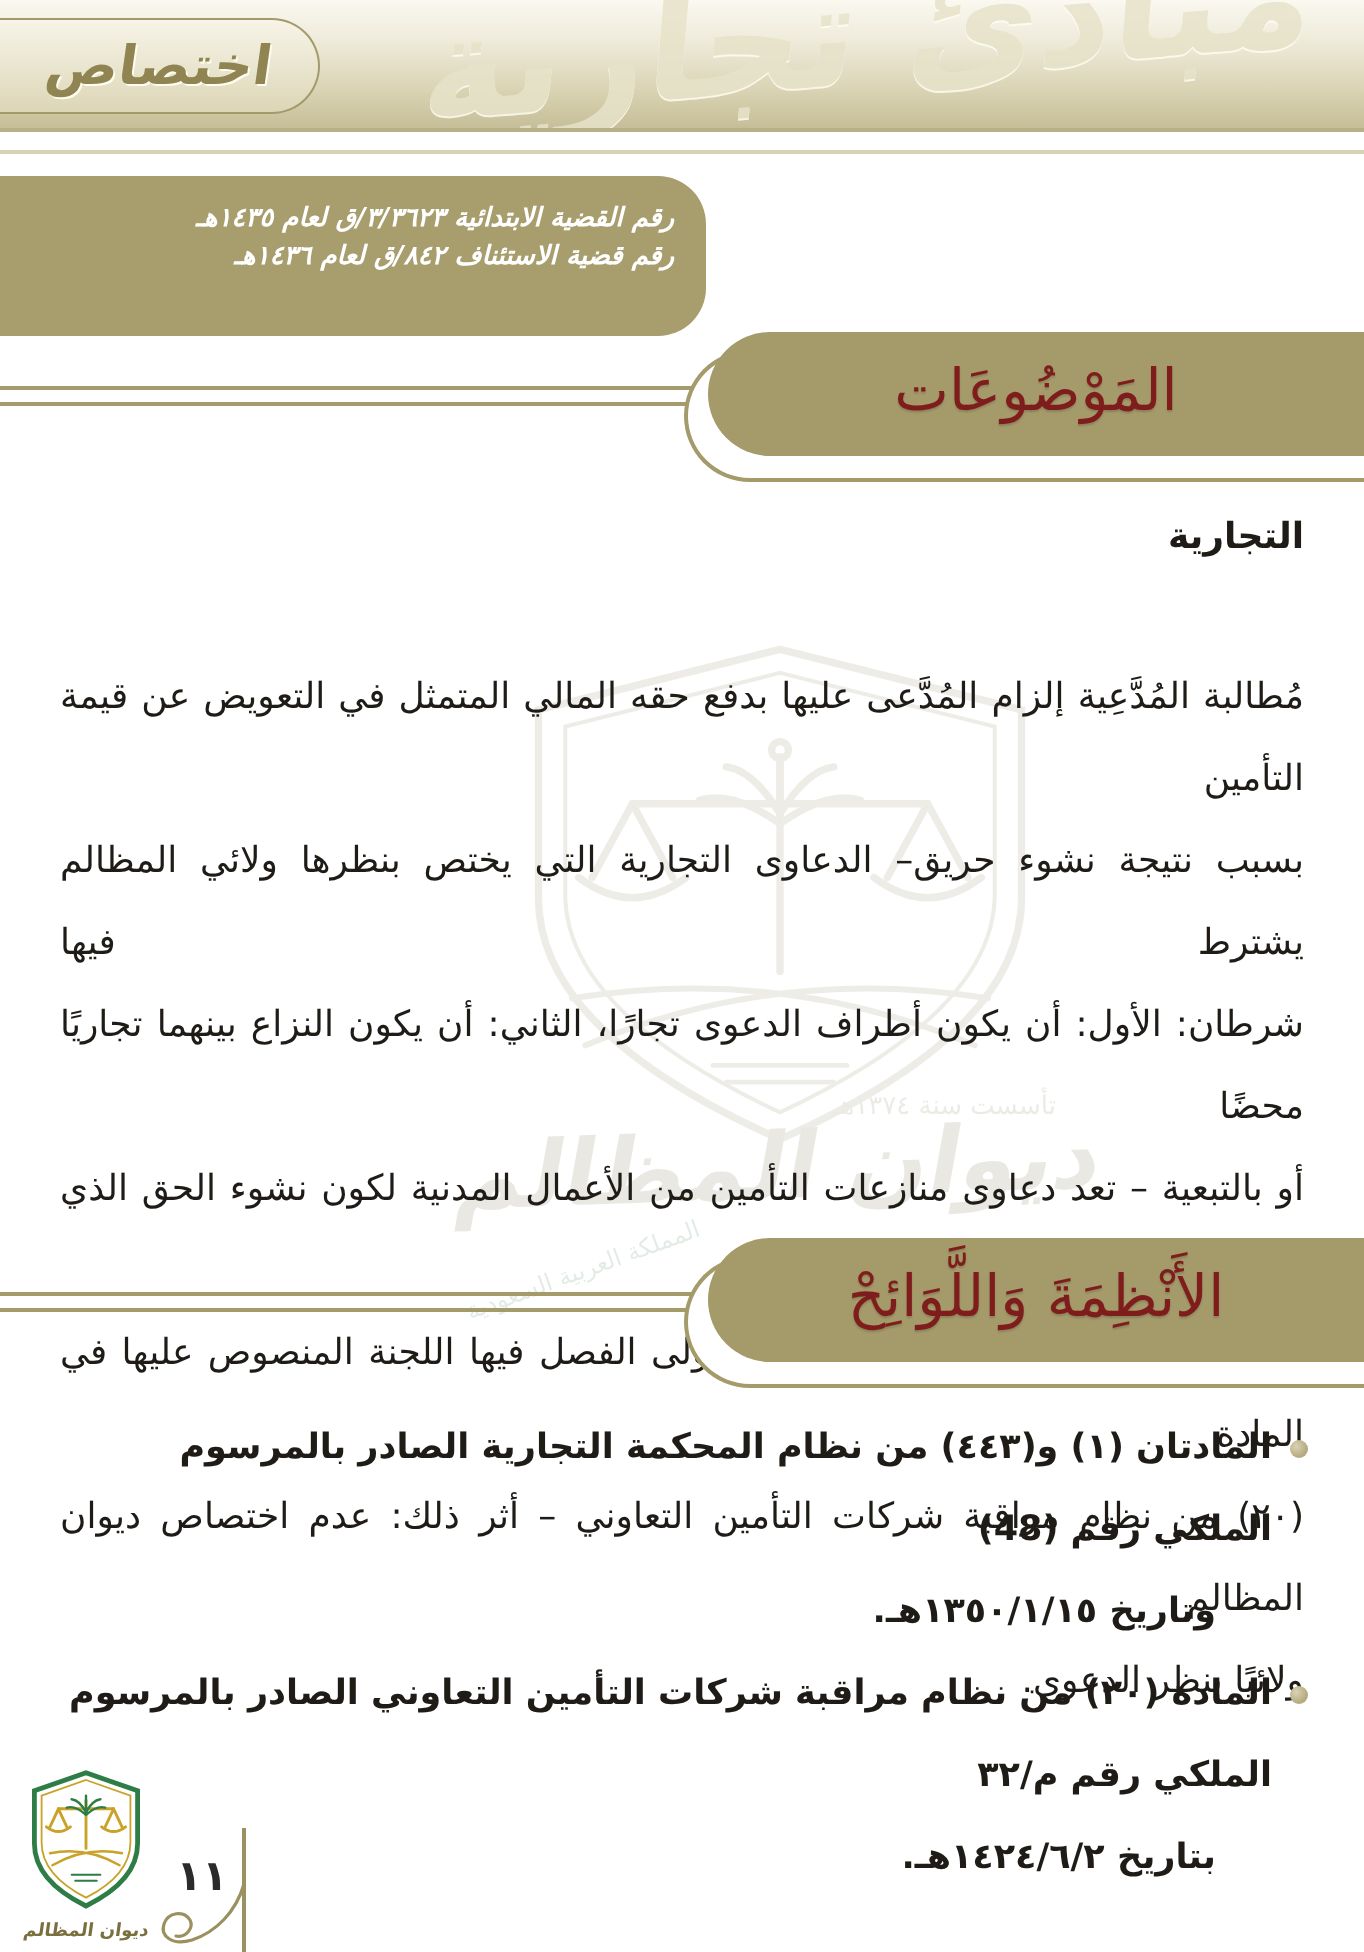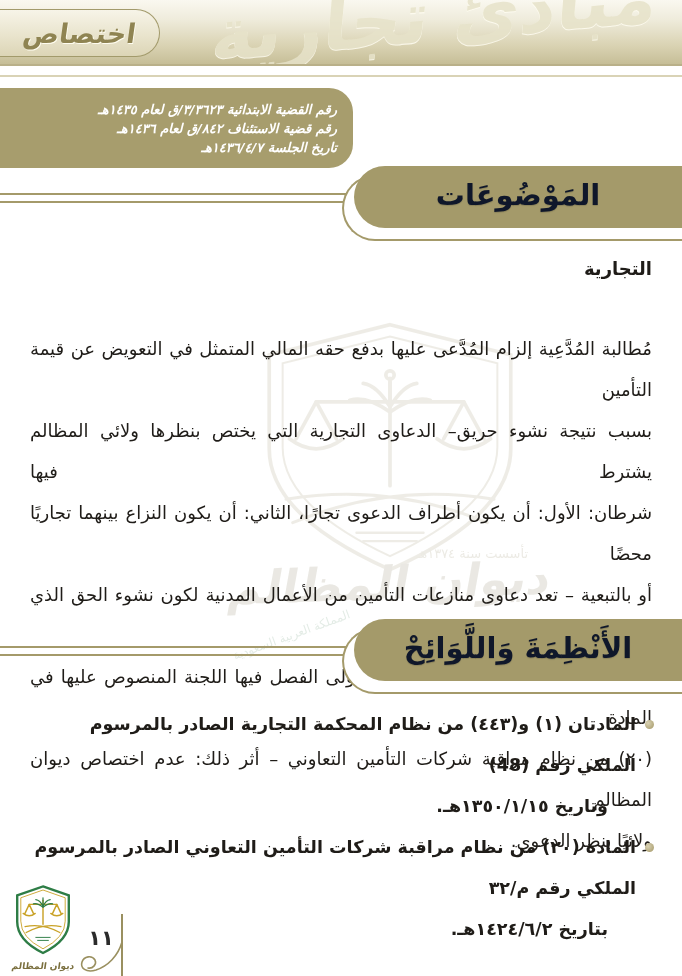--- a/index.html
+++ b/index.html
@@ -38,21 +38,21 @@
   .case-line{line-height:19px;text-align:right;white-space:nowrap;}
 
   
   .band{position:absolute;left:0;width:682px;height:78px;z-index:3;}
   .band .dbl{position:absolute;left:0;top:27px;width:356px;height:10px;
     border-top:2.5px solid var(--olive);border-bottom:2.5px solid var(--olive);}
   .band .echo{position:absolute;left:342px;top:9px;right:-4px;height:66px;
     border:2px solid var(--olive);border-right:none;border-radius:34px 0 0 34px;background:#fff;}
   .band .fill{position:absolute;left:354px;top:0;right:0;height:62px;background:var(--olive);
     border-radius:31px 0 0 31px;display:flex;align-items:center;justify-content:center;}
-  .band .fill .title{color:#0f172a;font-weight:bold;font-size:29px;padding-bottom:4px;
+  .band .fill .title{color:#7f1d1d;font-weight:normal;font-size:29px;padding-bottom:4px;
     direction:rtl;white-space:nowrap;text-shadow:0 1px 1px rgba(0,0,0,.15);}
   .band-topics{top:166px;}
   .band-regs{top:619px;}
 
   
   .textblock{position:absolute;left:30px;right:30px;direction:rtl;color:var(--ink);z-index:2;}
   .ln{line-height:41px;font-size:18px;}
   .just{text-align:justify;text-align-last:justify;}
   .end{text-align:right;}
   .topics{top:248px;}
@@ -93,21 +93,20 @@
     <div class="banner-callig">مبادئ تجارية</div>
   </div>
   <div class="chapter">
     <span>اختصاص</span>
   </div>
   <div class="banner-underline"></div>
 
   <div class="case-box">
     <div class="case-line">رقم القضية الابتدائية ٣/٣٦٢٣/ق لعام ١٤٣٥هـ</div>
     <div class="case-line">رقم قضية الاستئناف ٨٤٢/ق لعام ١٤٣٦هـ</div>
-    <div class="case-line">تاريخ الجلسة ١٤٣٦/٤/٧هـ</div>
   </div>
 
   <div class="watermark">
     <svg width="336" height="260" viewBox="0 0 200 155">
       <g fill="none" stroke="#8a7f55" stroke-width="2.2" stroke-linecap="round">
         <path d="M100,4 L172,22 V78 Q172,118 100,150 Q28,118 28,78 V22 Z"></path>
         <path d="M100,11 L164,27 V77 Q164,112 100,142 Q36,112 36,77 V27 Z" stroke-width="1.2"></path>
         <path d="M100,38 V100"></path>
         <path d="M56,50 H144"></path>
         <circle cx="100" cy="34" r="2.5"></circle>

